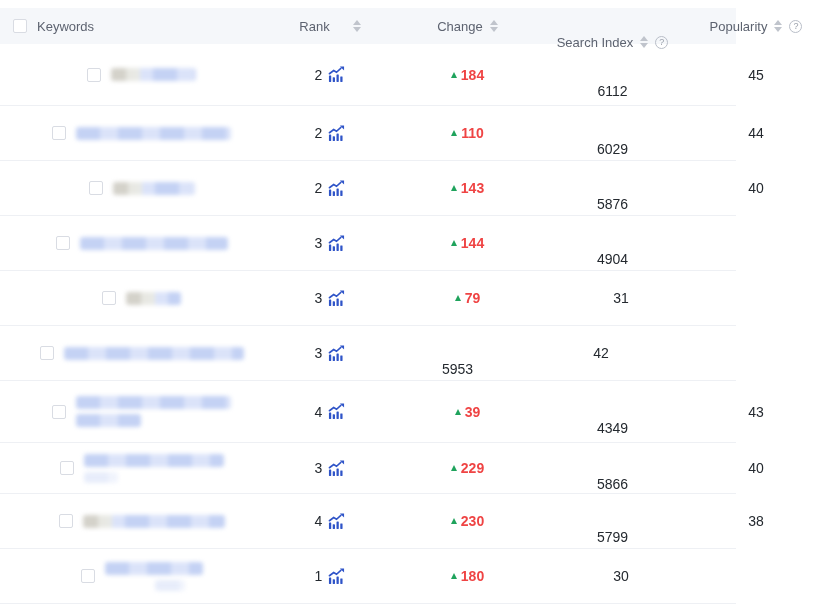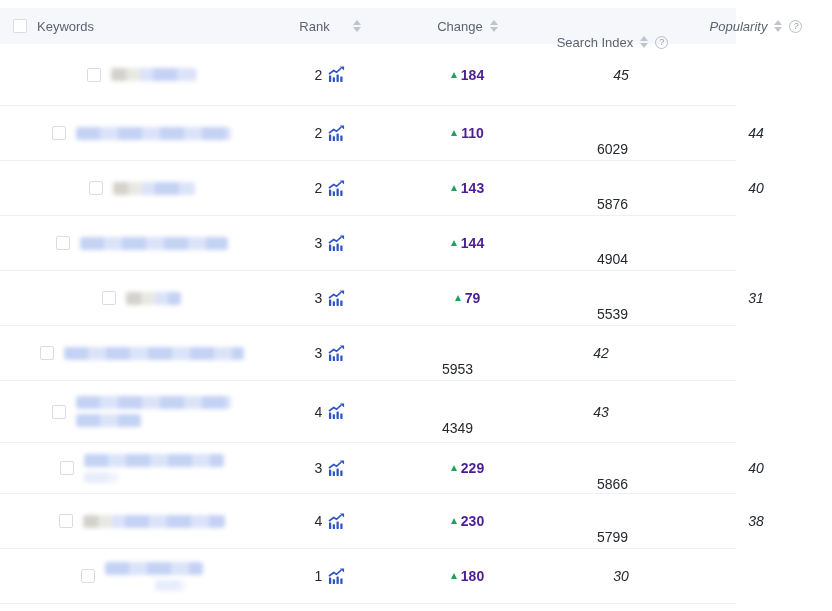--- a/index.html
+++ b/index.html
@@ -16,21 +16,21 @@
     display:flex; align-items:center; height:36px;
     background:#f5f7fa; font-size:13px; color:#5d6370;
   }
   .th { display:flex; align-items:center; justify-content:center; }
 
   
   .col-keywords { flex:0 0 270px; justify-content:flex-start; padding-left:13px; display:flex; align-items:center; }
   .col-rank     { flex:0 0 120px;gap:16px; }
   .col-change   { flex:0 0 155px; }
   .col-search   { flex:0 0 135px;margin-top:32px; }
-  .col-pop      { flex:0 0 152px;font-style:italic; }
+  .col-pop      { flex:0 0 152px; }
 
   
   .tr {
     display:flex; align-items:center; height:55px;
     border-bottom:1px solid #eef0f4; background:#fff;
     font-size:14px; color:#24292f;
   }
   .tr:nth-child(1){ height:62px; }
   .tr:nth-child(7){ height:62px; }
   .tr:nth-child(8){ height:51px; }
@@ -75,21 +75,21 @@
   .rank-group { display:flex; align-items:center; gap:6px; }
   .trend-icon { display:block; cursor:pointer; }
 
   
   .chg-group { display:flex; align-items:center; }
   .up-arrow {
     width:0; height:0; margin-right:4px;
     border-left:3.5px solid transparent; border-right:3.5px solid transparent;
     border-bottom:6px solid #1fa35c;
   }
-  .chg-num { color:#4c1d95; font-weight:bold; font-size:14px; }
+  .chg-num { color:#ef4444; font-weight:bold; font-size:14px; }
 </style>
 </head>
 <body>
 
 <div class="table">
 
   <div class="thead">
     <div class="th col-keywords">
       <span class="cb"></span>
       <span>Keywords</span>
@@ -148,20 +148,23 @@
           <polygon points="12.6,0.4 17,0.4 17,4.8" fill="#2f54c8"></polygon>
         </svg>
       </span>
     </div>
     <div class="td col-change">
       <span class="chg-group">
         <i class="up-arrow"></i>
         <span class="chg-num">184</span>
       </span>
     </div>
+    <div class="td col-search">
+      <span>6112</span>
+    </div>
     <div class="td col-pop">
       <span>45</span>
     </div>
   </div>
 
   <div class="tr">
     <div class="td col-keywords">
       <span class="cb"></span>
       <span class="kw-wrap">
             <span class="kw-line" style="width: 155px;"></span>
@@ -285,23 +288,20 @@
           <path d="M1.5 8.2 L6 4.8 L9 6.6 L13.6 2.6" stroke="#2f54c8" stroke-width="1.7" fill="none" stroke-linecap="round"></path>
           <polygon points="12.6,0.4 17,0.4 17,4.8" fill="#2f54c8"></polygon>
         </svg>
       </span>
     </div>
     <div class="td col-change">
       <span class="chg-group">
         <i class="up-arrow"></i>
         <span class="chg-num">79</span>
       </span>
-    </div>
-    <div class="td col-search">
-      <span>5539</span>
     </div>
     <div class="td col-pop">
       <span>31</span>
     </div>
   </div>
 
   <div class="tr">
     <div class="td col-keywords">
       <span class="cb"></span>
       <span class="kw-wrap">
@@ -347,20 +347,26 @@
             <rect x="1" y="10" width="2.4" height="7" rx="0.5"></rect>
             <rect x="5" y="12" width="2.4" height="5" rx="0.5"></rect>
             <rect x="9" y="9" width="2.4" height="8" rx="0.5"></rect>
             <rect x="13" y="11" width="2.4" height="6" rx="0.5"></rect>
           </g>
           <path d="M1.5 8.2 L6 4.8 L9 6.6 L13.6 2.6" stroke="#2f54c8" stroke-width="1.7" fill="none" stroke-linecap="round"></path>
           <polygon points="12.6,0.4 17,0.4 17,4.8" fill="#2f54c8"></polygon>
         </svg>
       </span>
     </div>
+    <div class="td col-change">
+      <span class="chg-group">
+        <i class="up-arrow"></i>
+        <span class="chg-num">39</span>
+      </span>
+    </div>
     <div class="td col-search">
       <span>4349</span>
     </div>
     <div class="td col-pop">
       <span>43</span>
     </div>
   </div>
 
   <div class="tr">
     <div class="td col-keywords">

